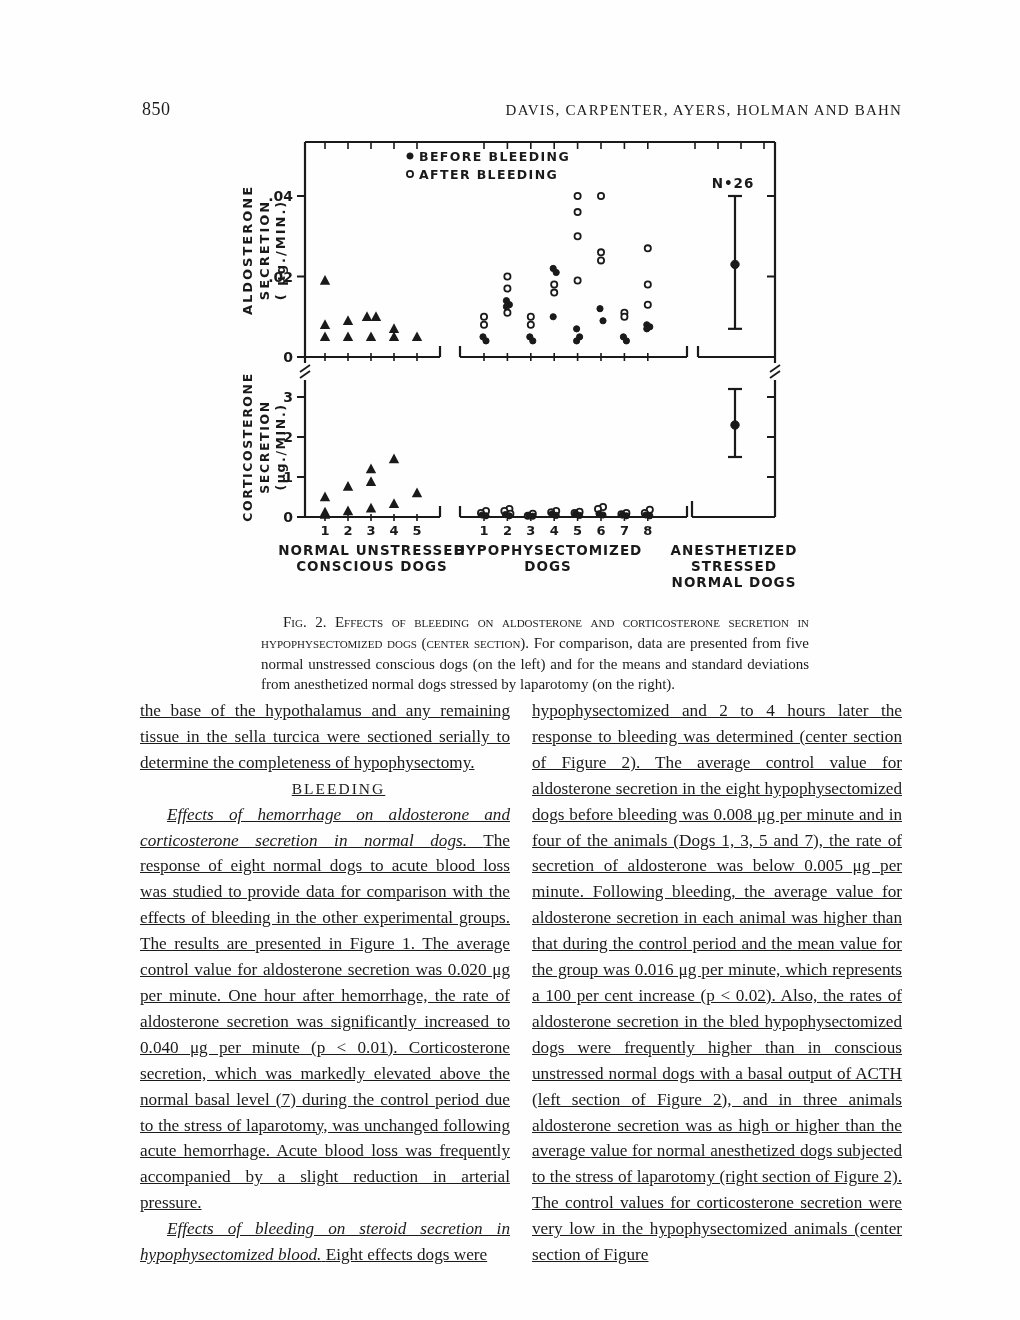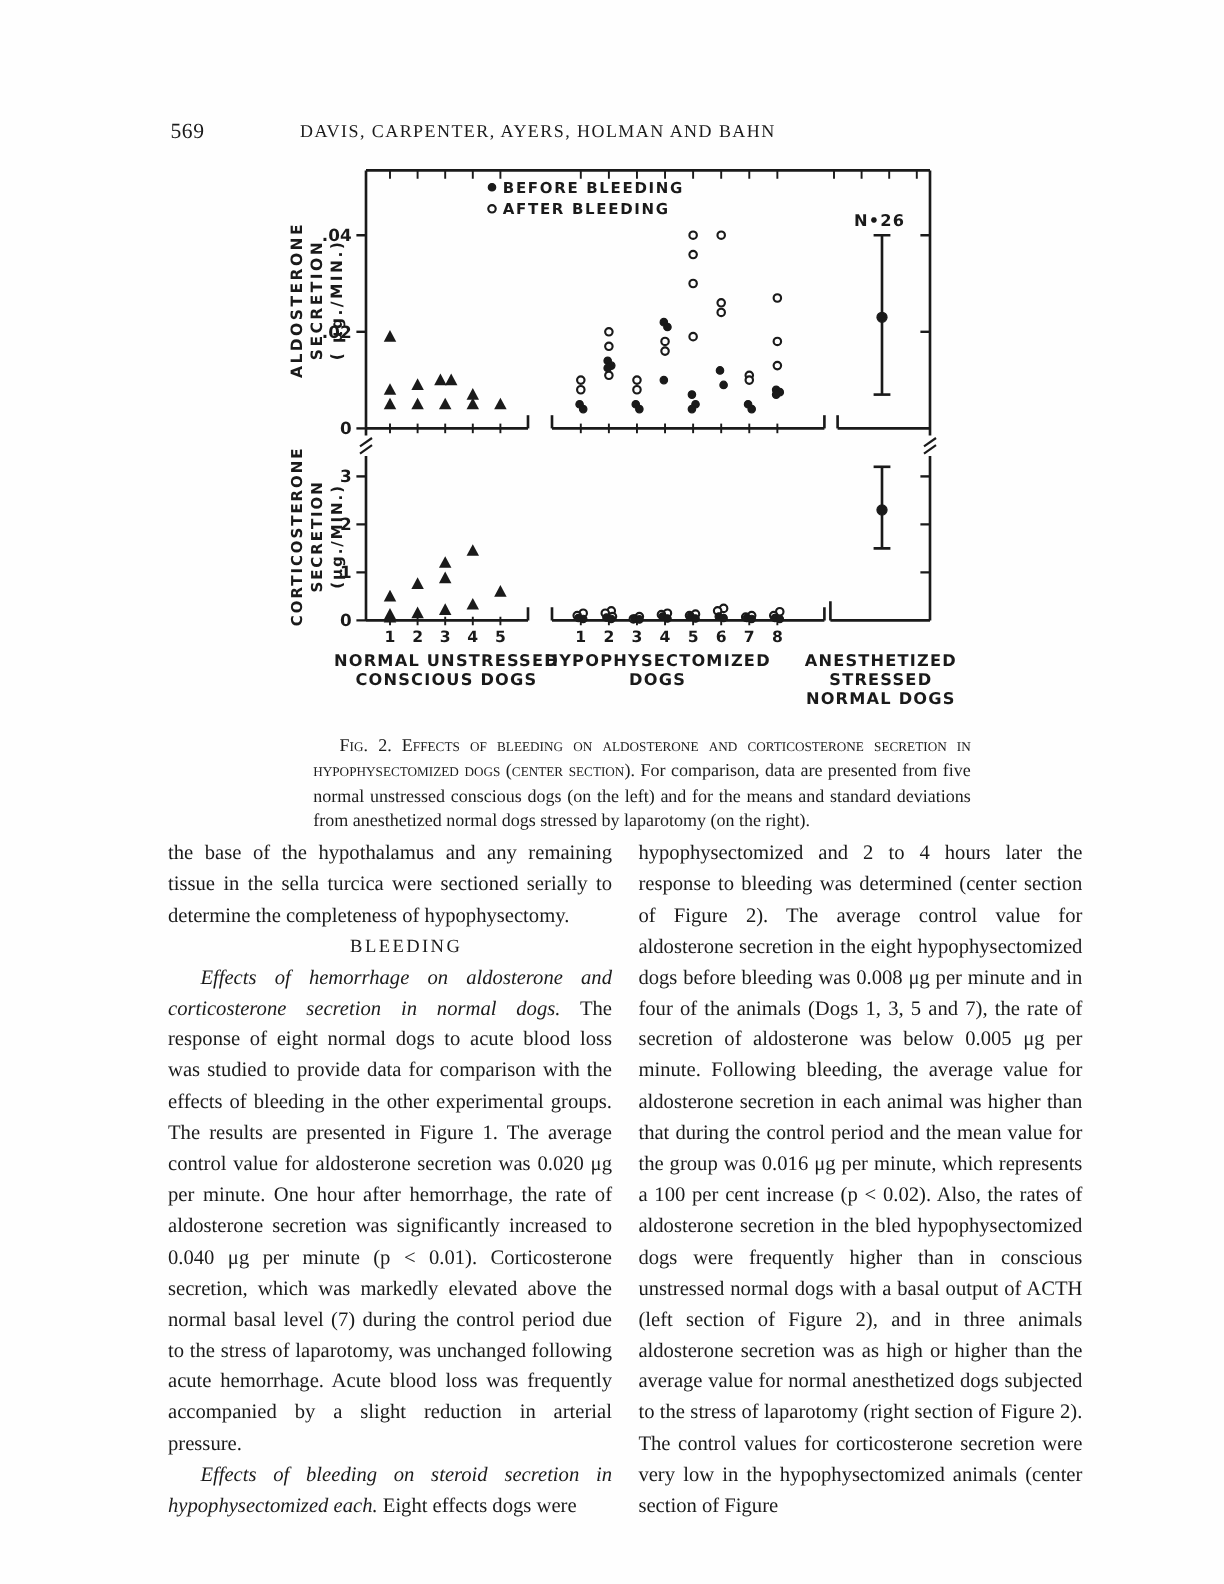--- a/index.html
+++ b/index.html
@@ -3,39 +3,39 @@
 <meta charset="utf-8">
 <style>
   html,body{margin:0;padding:0;}
   body{
     width:1020px;height:1320px;position:relative;
     background:#fefefe;color:#1b1b1b;
     font-family:"Liberation Serif",serif;
     overflow:hidden;
   }
   .pageno{position:absolute;left:142px;top:99px;font-size:18px;letter-spacing:.5px;}
-  .runtitle{position:absolute;left:250px;right:118px;top:102px;text-align:left;
+  .runtitle{position:absolute;left:250px;right:118px;top:102px;text-align:right;
     font-size:15px;letter-spacing:1.2px;}
   .figwrap{position:absolute;left:240px;top:134px;width:560px;height:460px;}
   svg text{fill:#1a1a1a;font-family:"DejaVu Sans",sans-serif;font-weight:700;}
   .caption{position:absolute;left:245px;top:596px;width:548px;margin:16px;
     font-size:15px;line-height:20.8px;text-align:justify;text-indent:22px;}
   .caption .sc{font-variant:small-caps;}
   .columns{position:absolute;left:140px;top:698px;width:762px;display:flex;gap:22px;}
   .col{width:370px;font-size:17.2px;line-height:25.9px;text-align:justify;}
-  .col p{margin:0;text-indent:27px;}
+  .col p{margin:0;text-indent:27px;text-decoration:underline;}
   .col p.flush{text-indent:0;}
   .results{ text-align:center;font-weight:400;font-size:15.5px;letter-spacing:2px;
     margin:17px 0 15px;text-indent:0;}
   .lead{font-style:italic;}
 </style>
 </head>
 <body>
 
-<div class="pageno">569</div>
+<div class="pageno">850</div>
 <div class="runtitle">DAVIS, CARPENTER, AYERS, HOLMAN AND BAHN</div>
 
 <div class="figwrap">
   <svg id="chart" width="560" height="460" viewBox="0 0 560 460">
       <line x1="65" y1="8" x2="535" y2="8" stroke="#1a1a1a" stroke-width="2.2"></line>
       <line x1="85" y1="8" x2="85" y2="15" stroke="#1a1a1a" stroke-width="1.6"></line>
       <line x1="108" y1="8" x2="108" y2="15" stroke="#1a1a1a" stroke-width="1.6"></line>
       <line x1="131" y1="8" x2="131" y2="15" stroke="#1a1a1a" stroke-width="1.6"></line>
       <line x1="154" y1="8" x2="154" y2="15" stroke="#1a1a1a" stroke-width="1.6"></line>
       <line x1="177" y1="8" x2="177" y2="15" stroke="#1a1a1a" stroke-width="1.6"></line>
@@ -256,18 +256,18 @@
     </svg>
 </div>
 
 <p class="caption"><span class="sc">Fig. 2. Effects of bleeding on aldosterone and corticosterone secretion in hypophysectomized dogs (center section).</span> <span>For comparison, data are presented from five normal unstressed conscious dogs (on the left) and for the means and standard deviations from anesthetized normal dogs stressed by laparotomy (on the right).</span></p>
 
 <div class="columns">
   <div class="col">
     <p class="flush">the base of the hypothalamus and any remaining tissue in the sella turcica were sectioned serially to determine the completeness of hypophysectomy.</p>
     <p class="results">BLEEDING</p>
     <p><span class="lead">Effects of hemorrhage on aldosterone and corticosterone secretion in normal dogs.</span> <span>The response of eight normal dogs to acute blood loss was studied to provide data for comparison with the effects of bleeding in the other experimental groups.  The results are presented in Figure 1. The average control value for aldosterone secretion was 0.020 μg per minute.  One hour after hemorrhage, the rate of aldosterone secretion was significantly increased to 0.040 μg per minute (p &lt; 0.01).  Corticosterone secretion, which was markedly elevated above the normal basal level (7) during the control period due to the stress of laparotomy, was unchanged following acute hemorrhage.  Acute blood loss was frequently accompanied by a slight reduction in arterial pressure.</span></p>
-    <p><span class="lead">Effects of bleeding on steroid secretion in hypophysectomized each.</span> <span>Eight effects dogs were</span></p>
+    <p><span class="lead">Effects of bleeding on steroid secretion in hypophysectomized blood.</span> <span>Eight effects dogs were</span></p>
   </div>
   <div class="col">
     <p class="flush">hypophysectomized and 2 to 4 hours later the response to bleeding was determined (center section of Figure 2).  The average control value for aldosterone secretion in the eight hypophysectomized dogs before bleeding was 0.008 μg per minute and in four of the animals (Dogs 1, 3, 5 and 7), the rate of secretion of aldosterone was below 0.005 μg per minute.  Following bleeding, the average value for aldosterone secretion in each animal was higher than that during the control period and the mean value for the group was 0.016 μg per minute, which represents a 100 per cent increase (p &lt; 0.02).  Also, the rates of aldosterone secretion in the bled hypophysectomized dogs were frequently higher than in conscious unstressed normal dogs with a basal output of ACTH (left section of Figure 2), and in three animals aldosterone secretion was as high or higher than the average value for normal anesthetized dogs subjected to the stress of laparotomy (right section of Figure 2).  The control values for corticosterone secretion were very low in the hypophysectomized animals (center section of Figure</p>
   </div>
 </div>
 
 </body></html>

